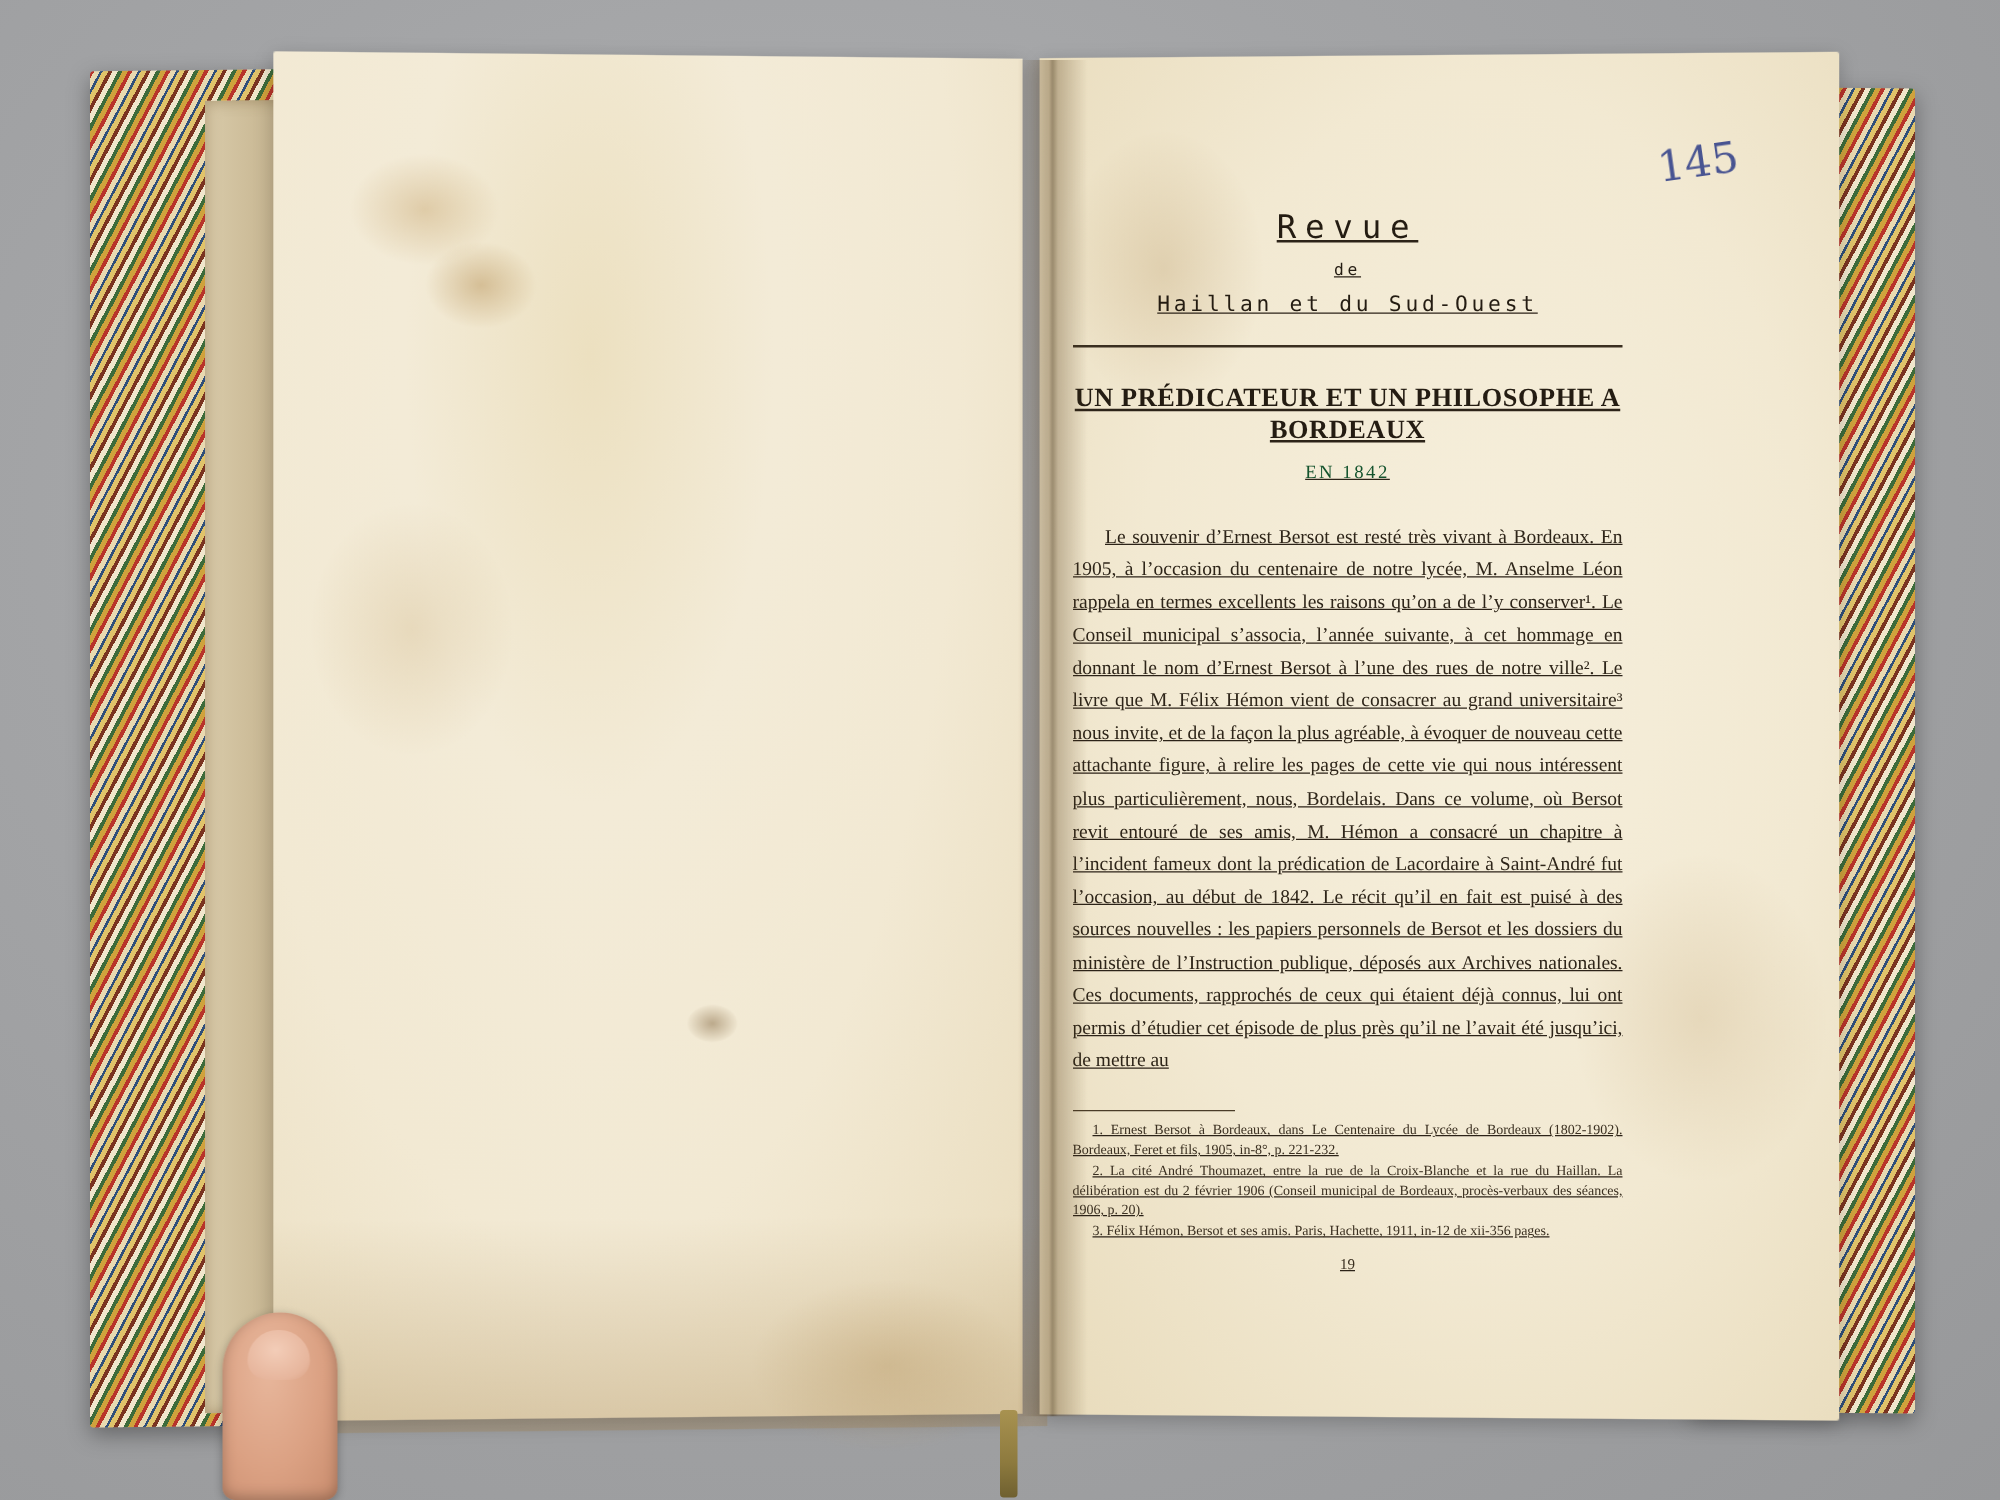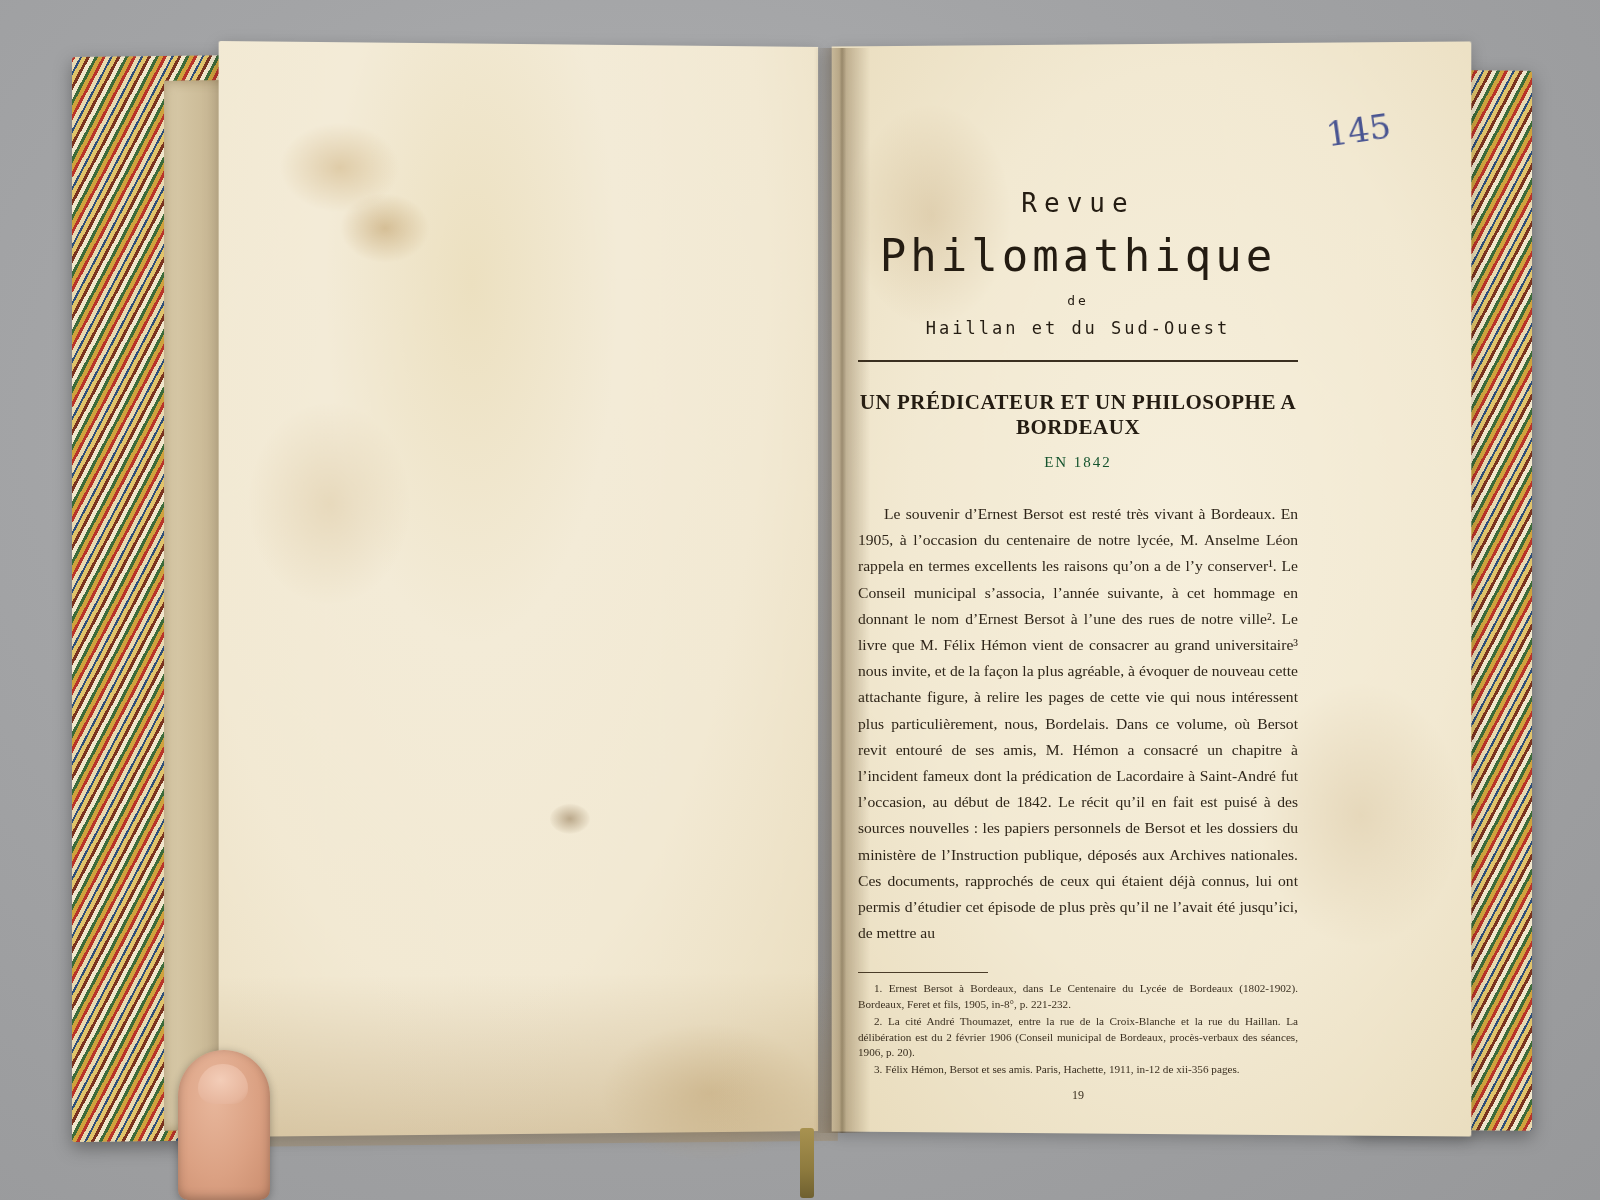--- a/index.html
+++ b/index.html
@@ -104,23 +104,24 @@
   .stain {
     position: absolute;
     border-radius: 50%;
     pointer-events: none;
   }
 
   
   #content {
     position: absolute;
     left: 858px;
-    top: 188px;
+    top: 167px;
     width: 440px;
     color: #2c2318;
+    text-decoration: underline;
   }
   .masthead { text-align: center; font-family: "DejaVu Sans Mono", monospace; color: #241c12; }
   .mast-revue { font-size: 26px; letter-spacing: 7px; }
   .mast-philo  { font-size: 44px; letter-spacing: 4px; margin-top: 12px; }
   .mast-de     { font-size: 13px; letter-spacing: 3px; margin-top: 12px; }
   .mast-sub    { font-size: 17px; letter-spacing: 3px; margin-top: 10px; }
   .rule {
     height: 2px; background: #3a2f20; margin: 22px 0 28px 0;
     width: 100%;
   }
@@ -233,21 +234,20 @@
 
   <div id="gutter"></div>
 </div>
 
 <div id="folio">145</div>
 
 <div id="content">
 
   <div class="masthead">
     <div class="mast-revue">Revue</div>
-    <div class="mast-philo">Philomathique</div>
     <div class="mast-de">de</div>
     <div class="mast-sub">Haillan et du Sud-Ouest</div>
   </div>
 
   <div class="rule"></div>
 
   <div class="article-title">UN PRÉDICATEUR ET UN PHILOSOPHE A BORDEAUX</div>
   <div class="article-date">EN 1842</div>
 
   <div class="body-text">

